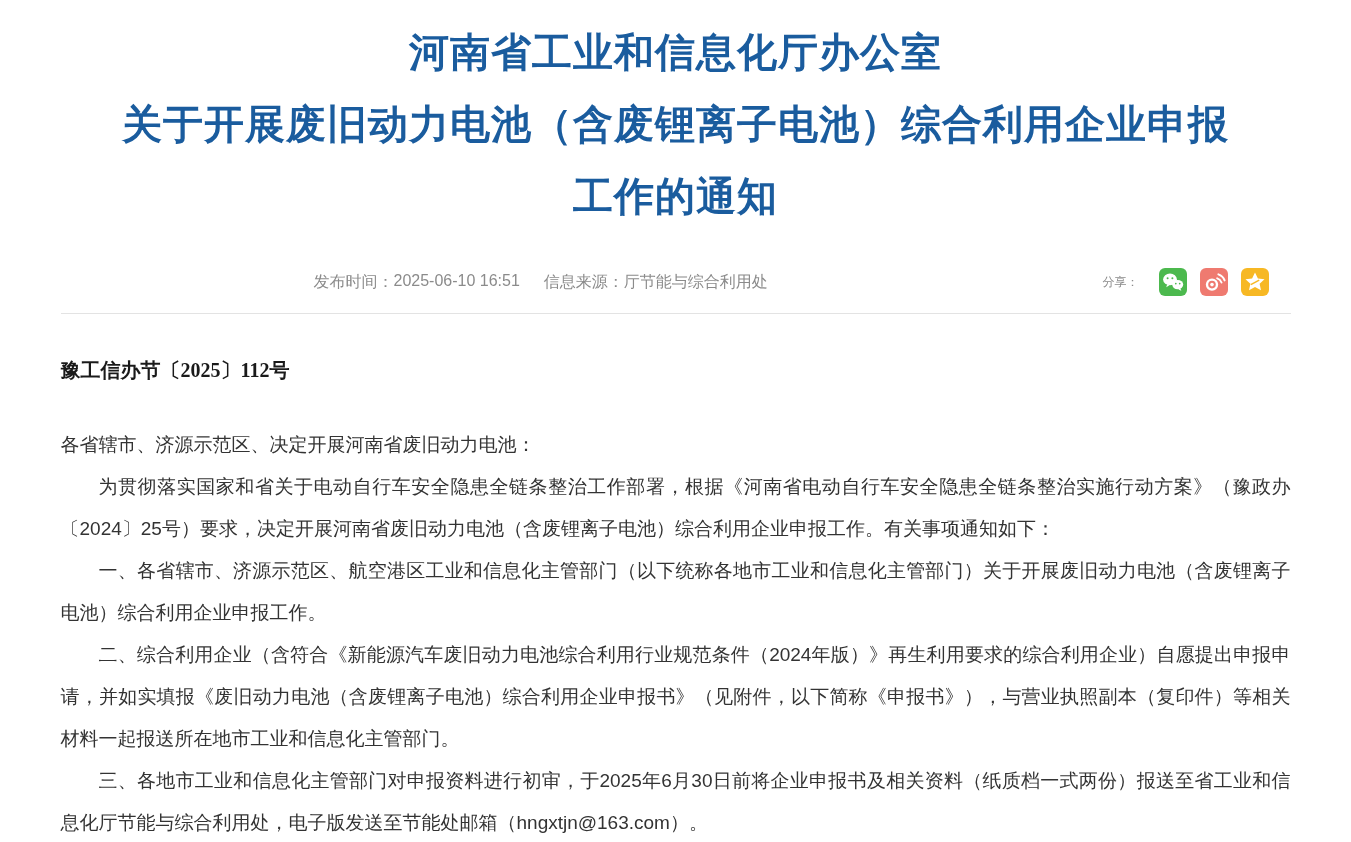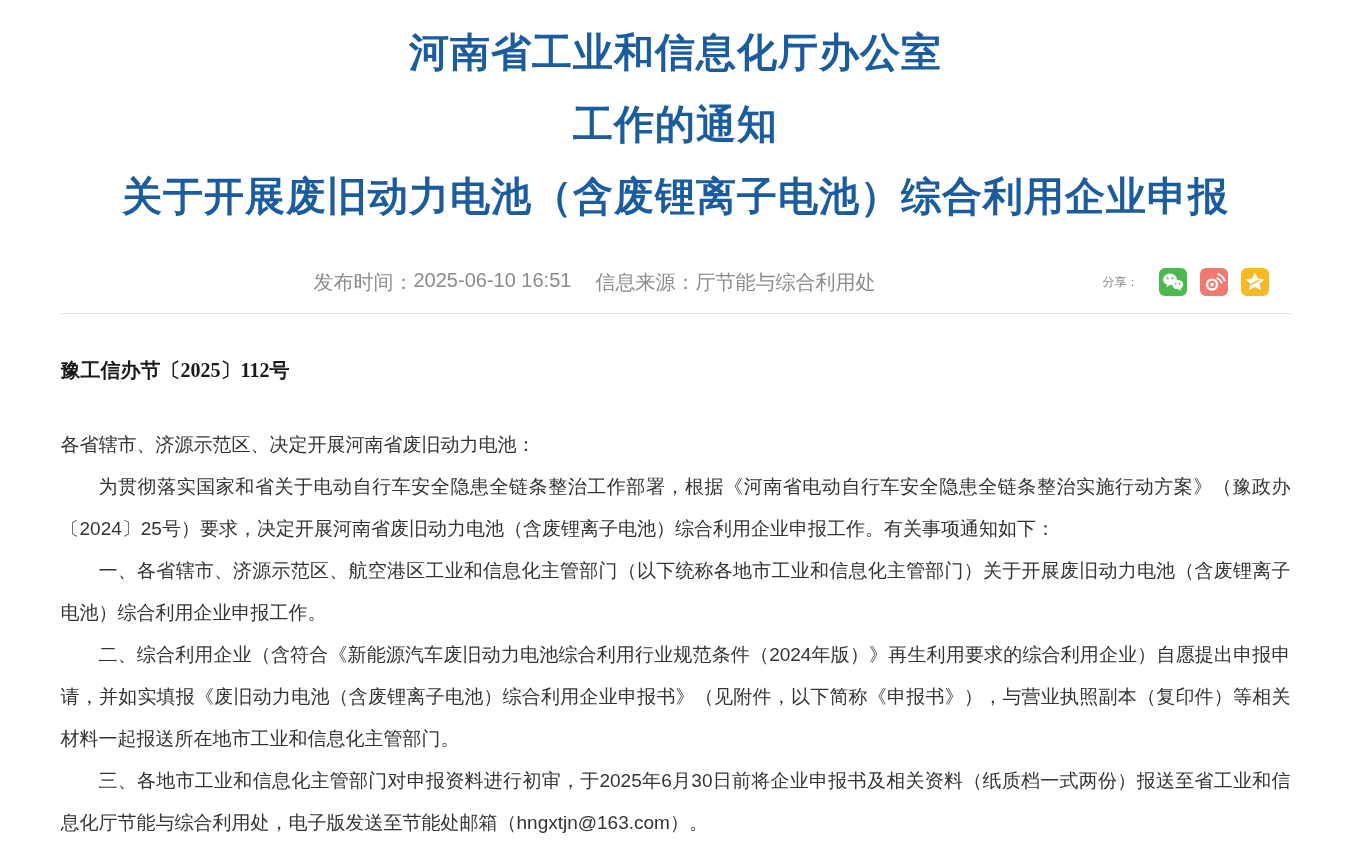--- a/index.html
+++ b/index.html
@@ -28,21 +28,21 @@
   }
   
   .meta-row {
     margin-top: 36px;
     height: 28px;
     display: flex;
     align-items: center;
   }
   .meta-info {
     margin-left: 253px;
-    font-size: 20px;
+    font-size: 16px;
     color: #8b8b8b;
     display: flex;
     align-items: flex-end;
     white-space: nowrap;
   }
   .meta-pair { display: inline-flex; }
   .meta-gap { margin-left: 24px; }
   
   .share {
     margin-left: auto;
@@ -92,22 +92,22 @@
   .body-text p { margin: 0; }
   .body-text p.indent { text-indent: 2em; }
 </style>
 </head>
 <body>
 
 <div class="container">
 
   <div class="title-block" style="color: rgb(26, 92, 158);">
     <div class="title-line">河南省工业和信息化厅办公室</div>
+    <div class="title-line">关于开展废旧动力电池（含废锂离子电池）综合利用企业申报</div>
     <div class="title-line">工作的通知</div>
-    <div class="title-line">关于开展废旧动力电池（含废锂离子电池）综合利用企业申报</div>
   </div>
 
   <div class="meta-row">
     <div class="meta-info">
       <span class="meta-pair">
         <span>发布时间：</span>
         <span>2025-06-10 16:51</span>
       </span>
       <span class="meta-pair meta-gap">
         <span>信息来源：</span>

